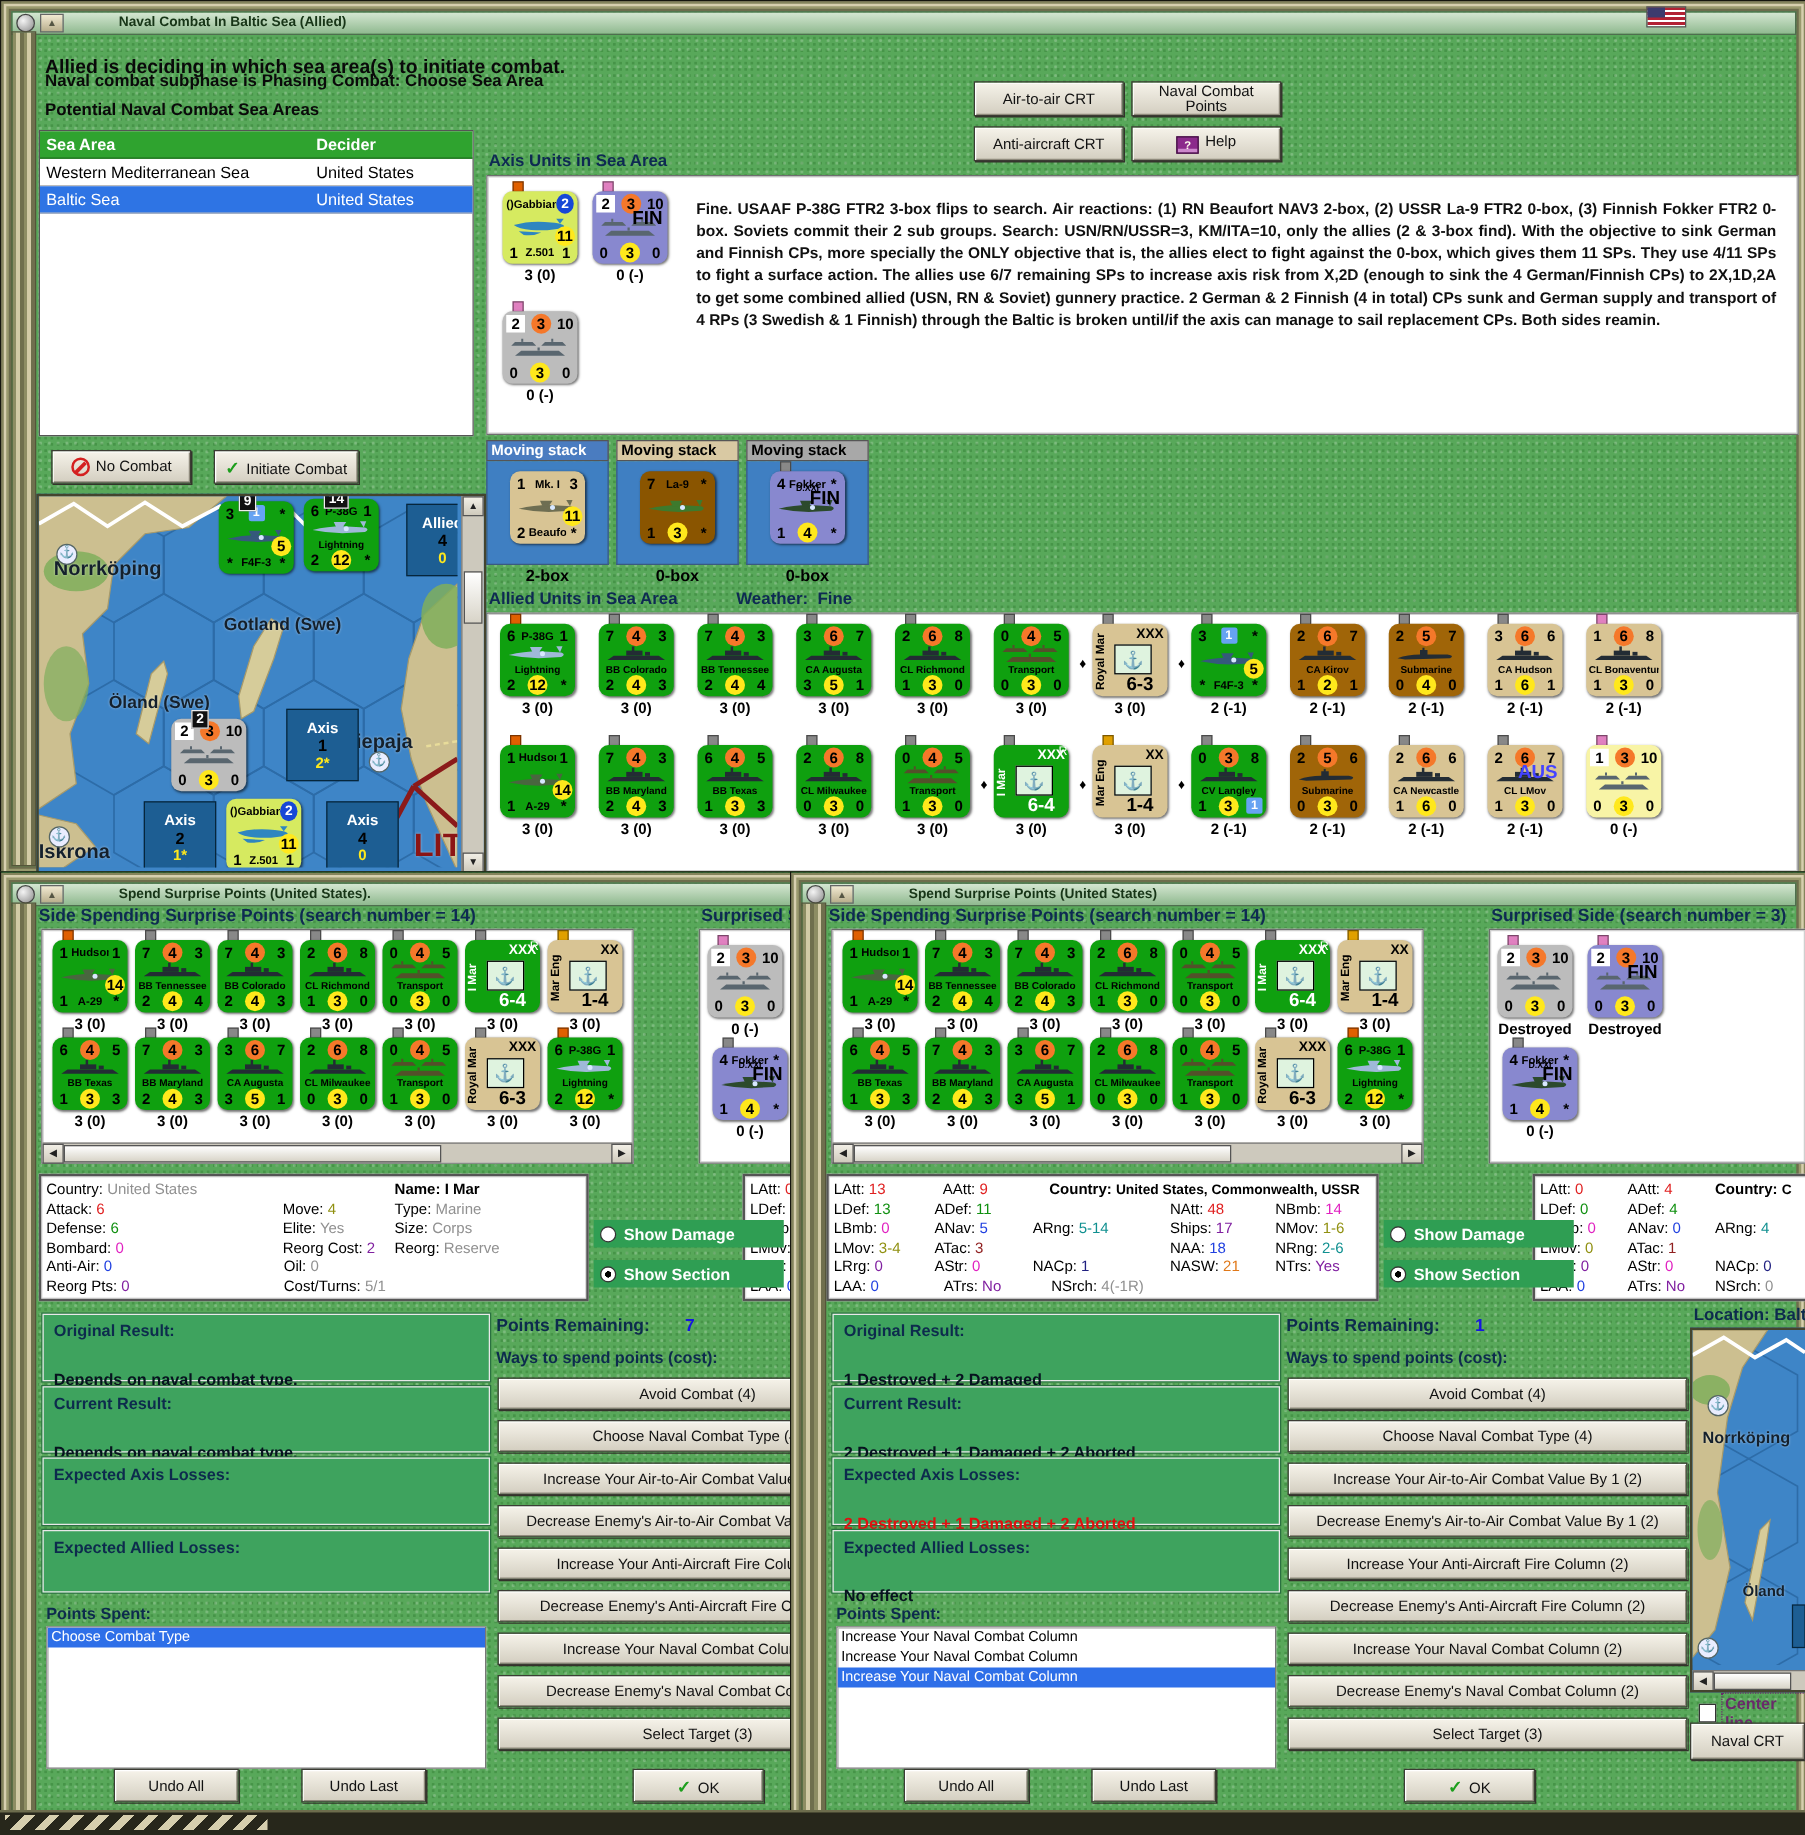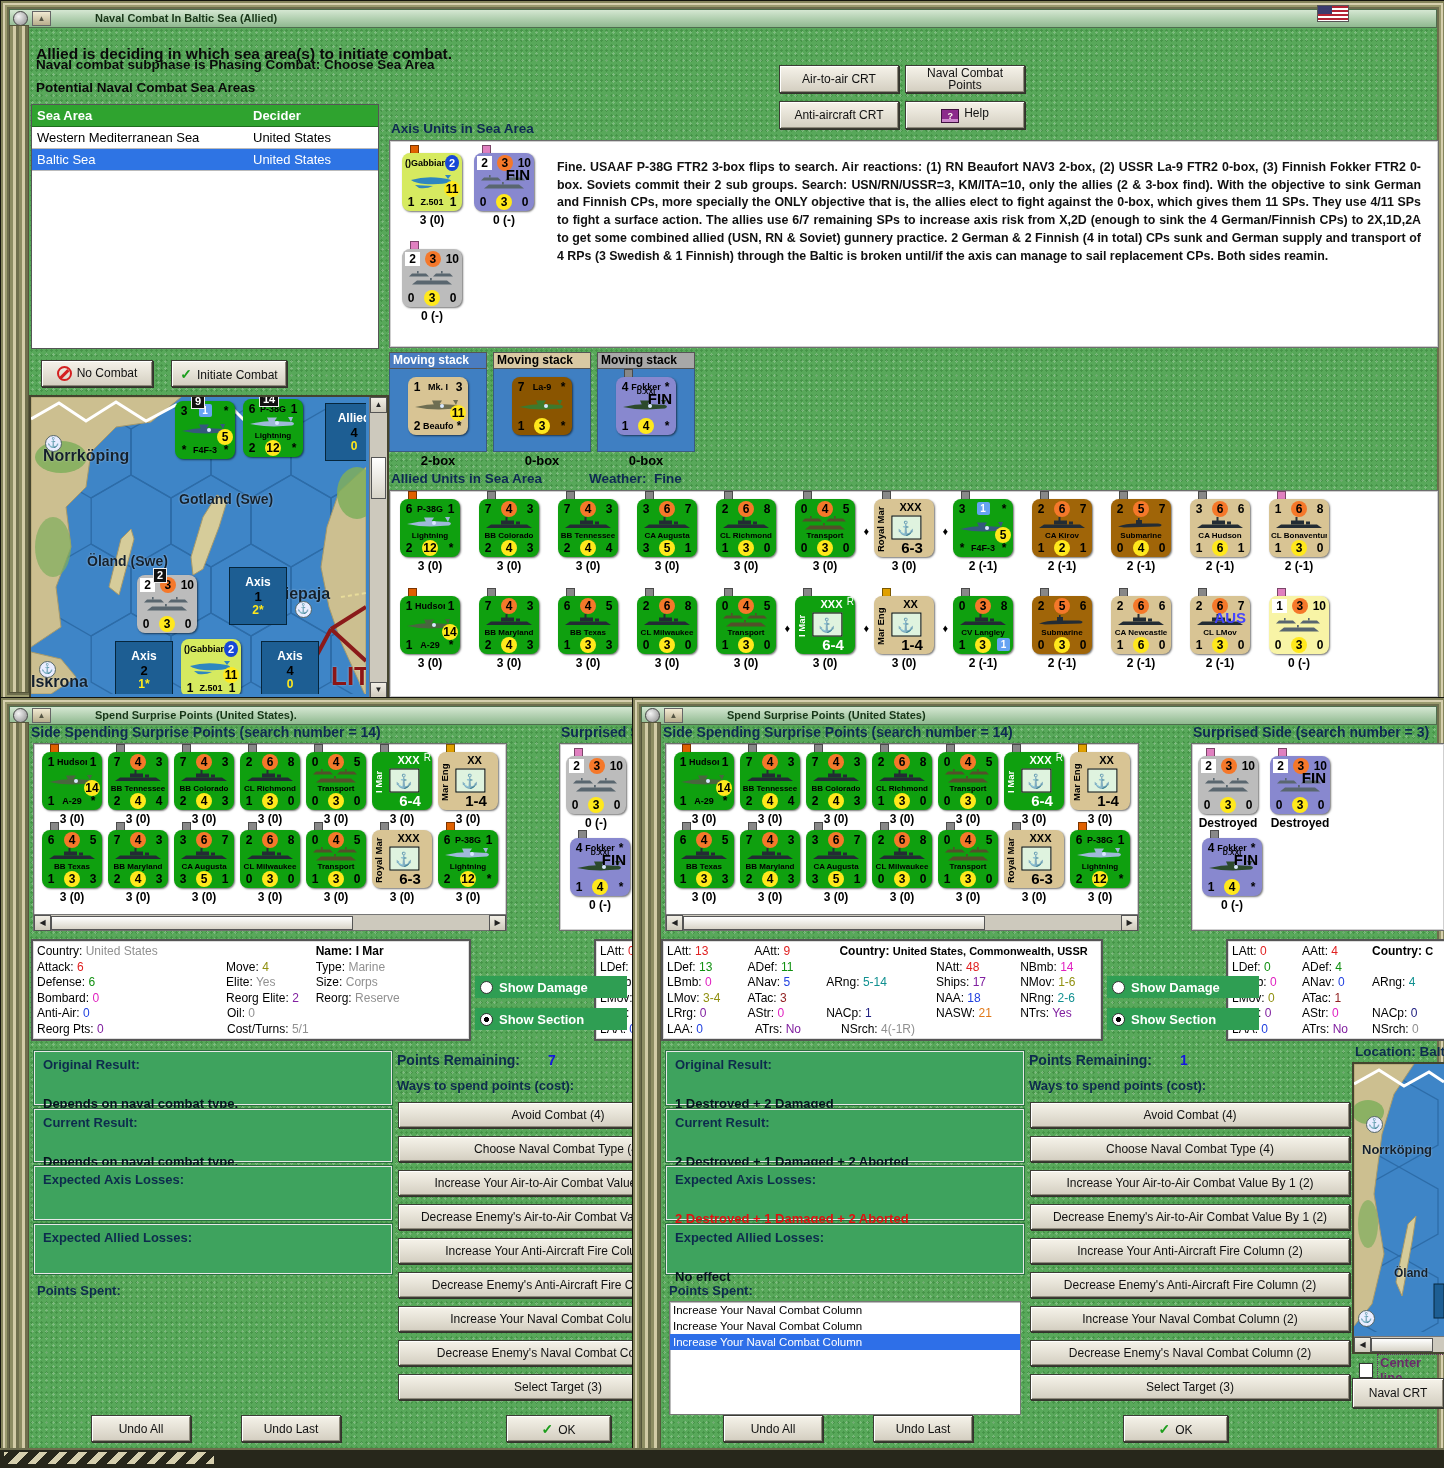--- a/index.html
+++ b/index.html
@@ -58,21 +58,21 @@
   .cbadge{position:absolute;right:0;bottom:-3px;width:16px;height:16px;line-height:16px;border-radius:50%;
        background:#ffe81c;font-weight:bold;font-size:12px;text-align:center}
   .ctag{position:absolute;right:2px;top:-4px;font-size:15px;font-weight:bold}
   .csub{position:absolute;top:-6px;left:0;right:0;text-align:center;font-size:7px;font-weight:bold}
   .cname{font-size:8px;line-height:9px;text-align:center;font-weight:bold;color:#000;overflow:hidden;white-space:nowrap}
   .ccap{font:bold 12px/14px "Liberation Sans",sans-serif;text-align:center;color:#000;margin-top:2px;white-space:nowrap}
   .cdot{position:absolute;top:0;left:8px;width:7px;height:7px;border:1px solid rgba(0,0,0,.45)}
   .usep{position:absolute;right:-14px;top:34px;font-size:11px;color:#000}
   .hq .hqv{position:absolute;left:1px;top:4px;bottom:2px;width:13px;writing-mode:vertical-rl;transform:rotate(180deg);
        text-align:center;font-size:9.5px;font-weight:bold;letter-spacing:0}
-  .hq .hqtop{position:absolute;left:16px;right:3px;top:2px;text-align:center;font-size:11px;font-weight:bold}
+  .hq .hqtop{position:absolute;left:16px;right:3px;top:2px;text-align:right;font-size:11px;font-weight:bold}
   .hq .hqr{position:absolute;right:1px;top:0;font-size:10px}
   .hq .hqa{position:absolute;left:50%;top:50%;transform:translate(-42%,-52%);width:28px;height:22px;background:#dff3df;
        border:1.5px solid #000;display:flex;align-items:center;justify-content:center;font-size:14px;color:#000}
   .hq .hqn{position:absolute;left:16px;right:0;bottom:1px;text-align:center;font-size:15px;font-weight:bold}
   .hq.bg-g{color:#fff}.hq.bg-t{color:#000}
   
   .stack{position:absolute;width:98px}
   .stackhdr{height:15px;font:bold 12px/15px "Liberation Sans",sans-serif;padding-left:3px;border:1px solid #555;white-space:nowrap;overflow:hidden}
   .hdr-blue{background:#4a7cc0;color:#fff}.hdr-tan{background:#d9c9a3;color:#000}.hdr-gray{background:#a8a8a8;color:#000}
   .stackbody{background:#3f7fc2;border:1px solid #3a5a80;border-top:none;height:82px;display:flex;justify-content:center}
@@ -1487,21 +1487,21 @@
           <span class="scell" style="width:90px"><span class="slab ">Move:</span> <span class="c-o">4</span></span>
           <span class="scell" style="width:150px"><span class="slab ">Type:</span> <span class="c-gy">Marine</span></span>
         </div>
         <div class="srow">
           <span class="scell" style="width:190px"><span class="slab ">Defense:</span> <span class="c-g">6</span></span>
           <span class="scell" style="width:90px"><span class="slab ">Elite:</span> <span class="c-gy">Yes</span></span>
           <span class="scell" style="width:150px"><span class="slab ">Size:</span> <span class="c-gy">Corps</span></span>
         </div>
         <div class="srow">
           <span class="scell" style="width:190px"><span class="slab ">Bombard:</span> <span class="c-m">0</span></span>
-          <span class="scell" style="width:90px"><span class="slab ">Reorg Elite:</span> <span class="c-p">2</span></span>
+          <span class="scell" style="width:90px"><span class="slab ">Reorg Cost:</span> <span class="c-p">2</span></span>
           <span class="scell" style="width:150px"><span class="slab ">Reorg:</span> <span class="c-gy">Reserve</span></span>
         </div>
         <div class="srow">
           <span class="scell" style="width:190px"><span class="slab ">Anti-Air:</span> <span class="c-b">0</span></span>
           <span class="scell" style="width:90px"><span class="slab ">Oil:</span> <span class="c-gy">0</span></span>
         </div>
         <div class="srow">
           <span class="scell" style="width:190px"><span class="slab ">Reorg Pts:</span> <span class="c-p">0</span></span>
           <span class="scell" style="width:90px"><span class="slab ">Cost/Turns:</span> <span class="c-gy">5/1</span></span>
         </div>
@@ -1559,20 +1559,23 @@
       <button class="b3d sbtn" style="left:397px;top:404px">Avoid Combat (4)</button>
       <button class="b3d sbtn" style="left:397px;top:438px">Choose Naval Combat Type (4)</button>
       <button class="b3d sbtn" style="left:397px;top:472px">Increase Your Air-to-Air Combat Value By 1 (2)</button>
       <button class="b3d sbtn" style="left:397px;top:506px">Decrease Enemy's Air-to-Air Combat Value By 1 (2)</button>
       <button class="b3d sbtn" style="left:397px;top:540px">Increase Your Anti-Aircraft Fire Column (2)</button>
       <button class="b3d sbtn" style="left:397px;top:574px">Decrease Enemy's Anti-Aircraft Fire Column (2)</button>
       <button class="b3d sbtn" style="left:397px;top:608px">Increase Your Naval Combat Column (2)</button>
       <button class="b3d sbtn" style="left:397px;top:642px">Decrease Enemy's Naval Combat Column (2)</button>
       <button class="b3d sbtn" style="left:397px;top:676px">Select Target (3)</button>
       <div class="ptslbl" style="left:36px;top:585px;font-size:13px">Points Spent:</div>
+        <div class="listbox" style="left:36px;top:603px;width:350px;height:112px">
+          <div class="litem sel">Choose Combat Type</div>
+        </div>
         <button class="b3d" style="left:90px;top:717px;width:100px;height:27px">Undo All</button>
         <button class="b3d" style="left:240px;top:717px;width:100px;height:27px">Undo Last</button>
         <button class="b3d" style="left:505px;top:717px;width:105px;height:27px"><span class="chkmk">✓</span>OK</button>
       <div class="lrail"></div>
     </section>
 
   <section class="win" id="winR" style="left:632px;top:697px;width:812px;height:771px">
   <div class="tbar">
     <span class="knob"></span>
     <span class="tri">▲</span>

